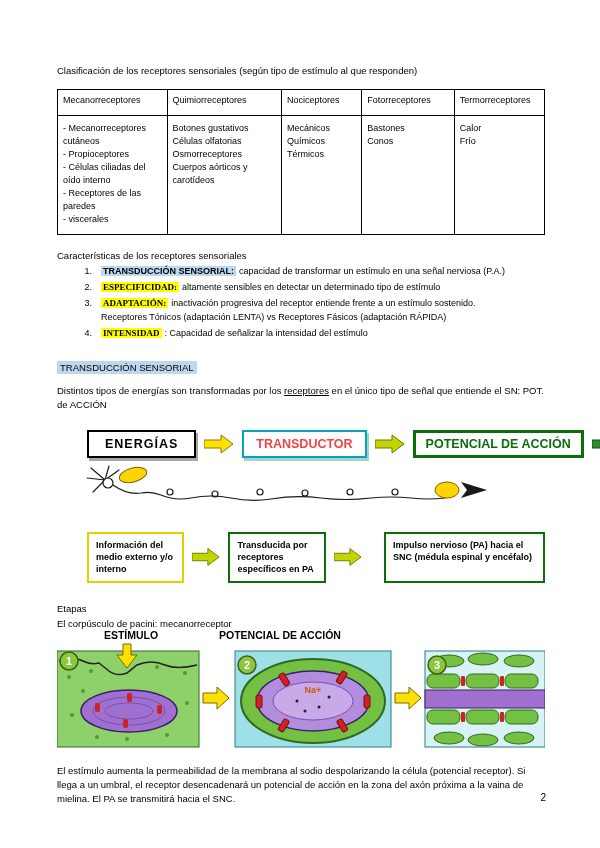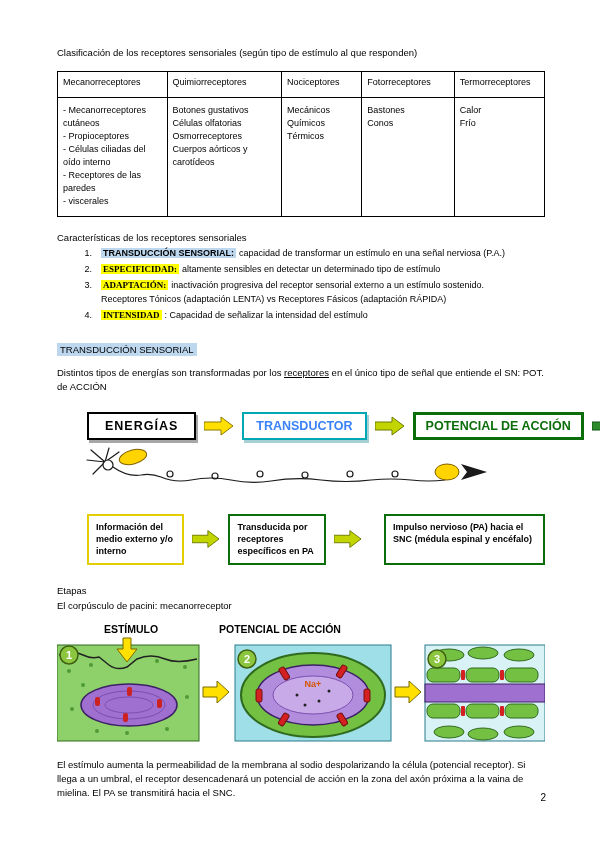--- a/index.html
+++ b/index.html
@@ -1,17 +1,17 @@
 <!DOCTYPE html>
 <html><head>
 <meta charset="utf-8">
 <style>
   * { margin:0; padding:0; box-sizing:border-box; }
   body { background:#ffffff; font-family:"Liberation Sans", sans-serif; color:#000; }
-  .page { position:relative; width:600px; height:848px; background:#fff; padding:47px 55px 0 57px; overflow:hidden; }
+  .page { position:relative; width:600px; height:848px; background:#fff; padding:65px 55px 0 57px; overflow:hidden; }
 
   .doc-title { font-size:9.5px; margin-bottom:13px; }
 
   table.receptor-table { border-collapse:collapse; width:100%; table-layout:fixed; }
   .receptor-table th, .receptor-table td {
     border:1px solid #000; font-weight:normal; font-size:9px; text-align:left;
     vertical-align:top; padding:5px 5px;
   }
   .receptor-table th { height:26px;margin-left:12px; }
   .receptor-table td { white-space:pre-line; line-height:1.45; padding-top:6px; padding-bottom:8px; }
@@ -30,37 +30,37 @@
 
   .heading-row { margin-top:17px; }
   .section-heading { font-size:9.5px; background:#bdd7ee; padding:1px 3px; }
 
   .intro { margin-top:9px; font-size:9.5px; line-height:1.5; }
   .u { text-decoration:underline; }
 
   .flow1 { margin-top:18px; margin-left:30px; display:flex; align-items:center; gap:8px; }
   .fbox { font-weight:bold; white-space:nowrap; }
   .fbox1 { font-size:12.5px; letter-spacing:1px; border:2px solid #000; padding:5px 16px; box-shadow:2px 3px 0 rgba(60,60,60,.45); }
-  .fbox2 { font-size:12.5px; color:#3b82f6; border:2px solid #00a7b5; padding:5px 12px; box-shadow:2px 3px 0 rgba(0,120,130,.35); }
+  .fbox2 { font-size:12.5px; color:#ef4444; border:2px solid #00a7b5; padding:5px 12px; box-shadow:2px 3px 0 rgba(0,120,130,.35); }
   .fbox3 { font-size:12.5px; color:#0b6e0b; border:3px solid #0b6e0b; padding:4px 10px; }
   .arrow-svg { flex:none; display:block; }
 
   .neuron-row { margin-top:4px; margin-left:18px; }
 
   .flow2 { margin-top:16px; margin-left:30px; display:flex; align-items:stretch; gap:8px; }
   .flow2 .arrow-wrap { align-self:center; }
   .fbox-sm { font-size:9px; font-weight:bold; line-height:1.35; padding:5px 7px; }
   .fbox-sm.yellow { border:2px solid #e3cf00; width:98px; }
   .fbox-sm.green { border:2px solid #0b6e0b; width:98px; }
   .fbox-sm.green.wide { width:162px; margin-left:14px; }
 
   .etapas-heading { margin-top:20px; font-size:9.5px; }
   .etapas-sub { margin-top:4px; font-size:9.5px; }
 
-  .figure { margin-top:12px; width:488px; }
+  .figure { width:488px; }
   .fig-labels { display:flex; font-weight:bold; font-size:10.5px; }
   .fig-labels .fl { text-align:center; }
   .fl1 { width:148px; } .fl2 { width:190px; } .fl3 { width:150px; }
   .pacini-svg { display:block; margin-top:2px; }
   .badge-num { fill:#fff; font-size:11px; font-weight:bold; font-family:"Liberation Sans", sans-serif; }
   .na-label { fill:#d35400; font-size:9px; font-weight:bold; font-family:"Liberation Sans", sans-serif; }
 
   .footer { margin-top:9px; font-size:9.5px; line-height:1.5; }
   .page-num { position:absolute; top:792px; right:54px; font-size:10px; }
 </style>
@@ -116,21 +116,21 @@
     <div class="li">
       <span class="num">1.</span>
       <span class="li-body"><span class="term hl-blue">TRANSDUCCIÓN SENSORIAL:</span><span class="li-text">capacidad de transformar un estímulo en una señal nerviosa (P.A.)</span></span>
     </div>
     <div class="li">
       <span class="num">2.</span>
       <span class="li-body"><span class="term hl-yellow">ESPECIFICIDAD:</span><span class="li-text">altamente sensibles en detectar un determinado tipo de estímulo</span></span>
     </div>
     <div class="li">
       <span class="num">3.</span>
-      <span class="li-body"><span class="term hl-yellow">ADAPTACIÓN:</span><span class="li-text">inactivación progresiva del receptor sensorial externo a un estímulo sostenido.</span><span class="li-text2">Receptores Tónicos (adaptación LENTA) vs Receptores Fásicos (adaptación RÁPIDA)</span></span>
+      <span class="li-body"><span class="term hl-yellow">ADAPTACIÓN:</span><span class="li-text">inactivación progresiva del receptor entiende frente a un estímulo sostenido.</span><span class="li-text2">Receptores Tónicos (adaptación LENTA) vs Receptores Fásicos (adaptación RÁPIDA)</span></span>
     </div>
     <div class="li">
       <span class="num">4.</span>
       <span class="li-body"><span class="term hl-yellow">INTENSIDAD</span><span class="li-text">: Capacidad de señalizar la intensidad del estímulo</span></span>
     </div>
   </div>
 
   <p class="heading-row"><span class="section-heading">TRANSDUCCIÓN SENSORIAL</span></p>
 
   <p class="intro">

